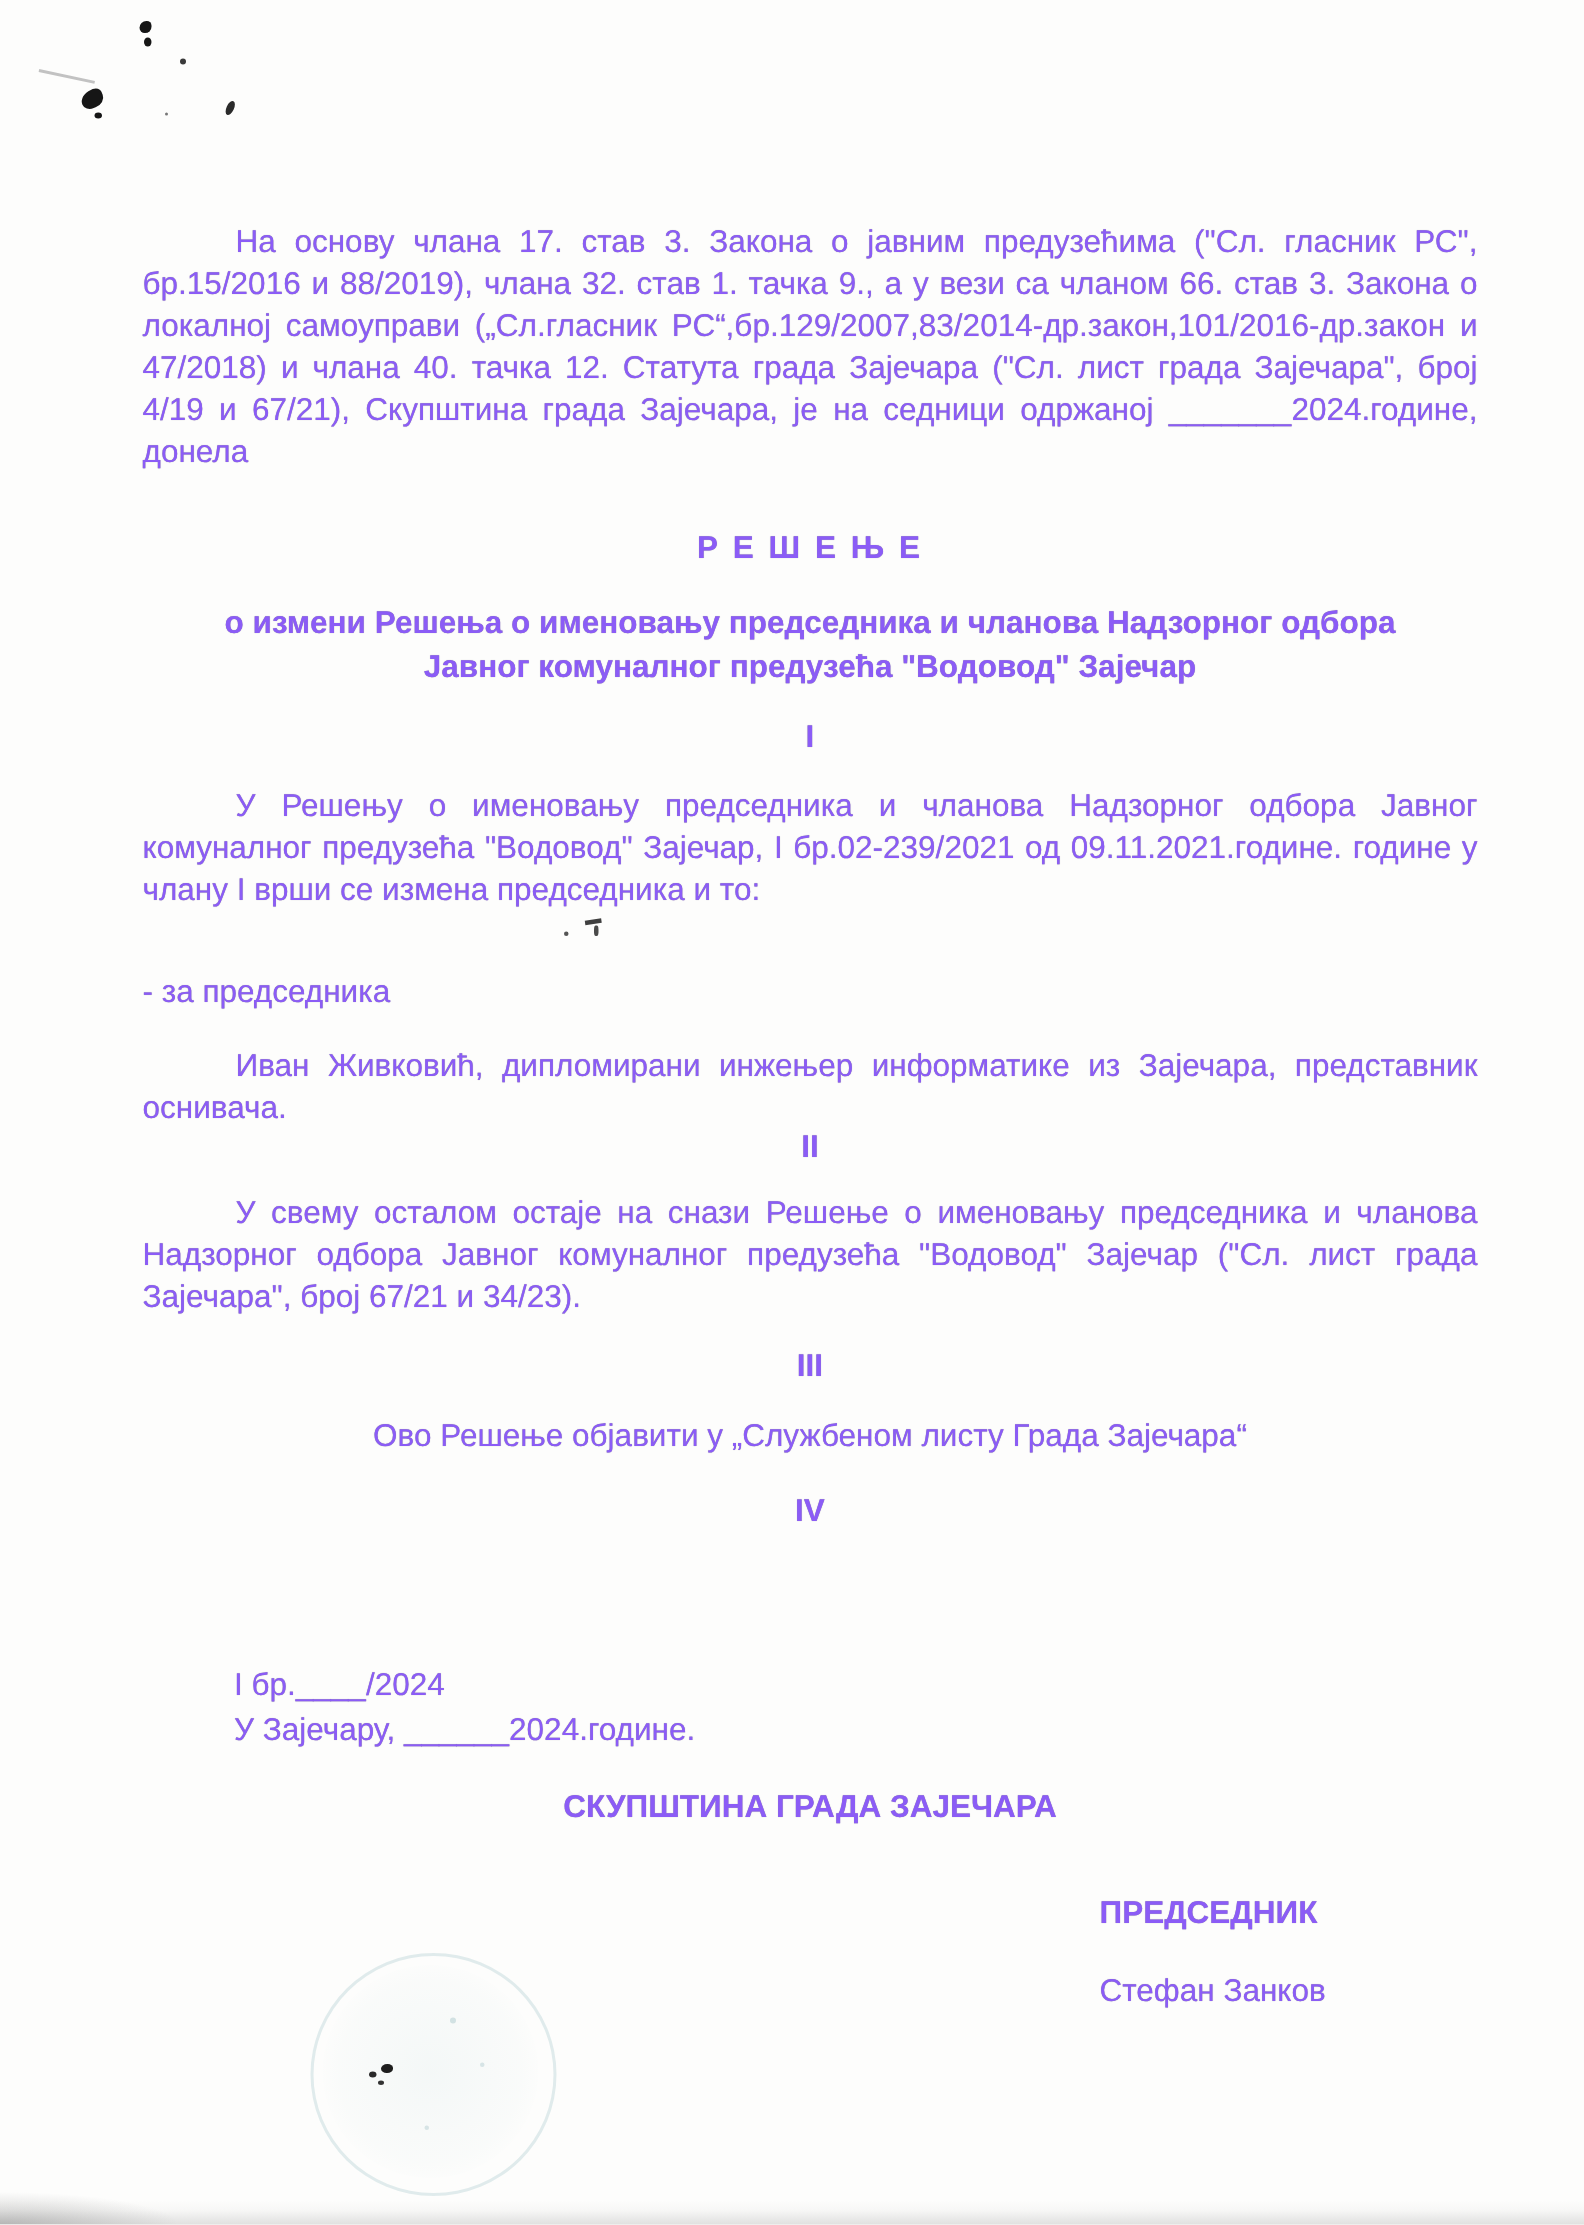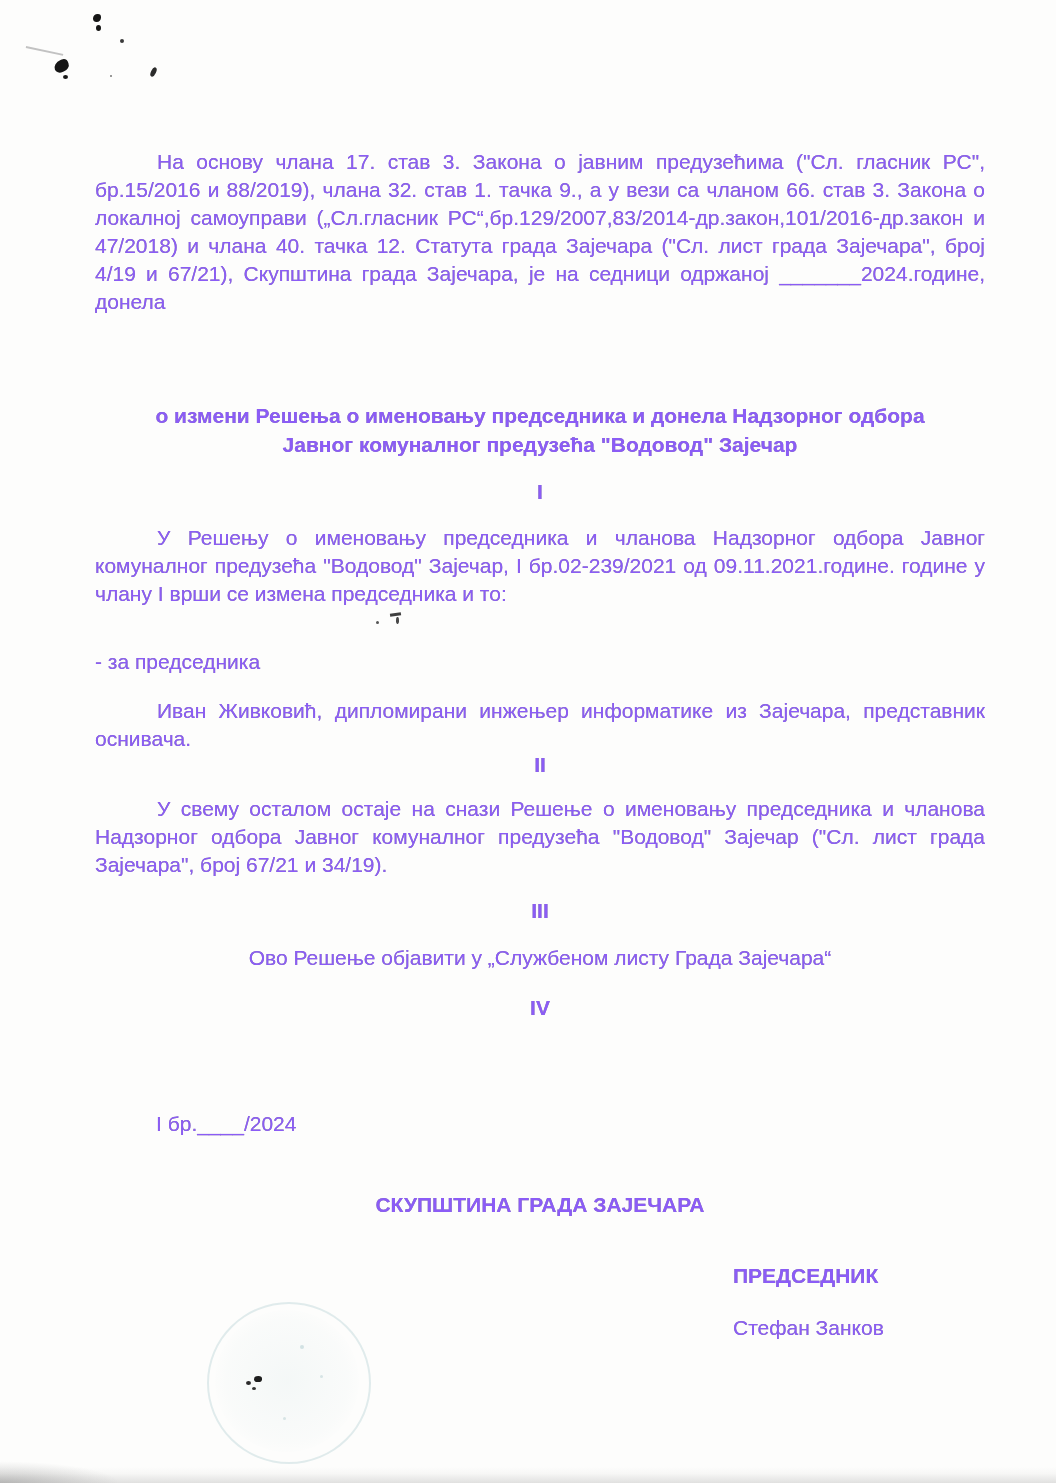--- a/index.html
+++ b/index.html
@@ -53,43 +53,45 @@
   <div class="artifact speck" style="left:96px; top:25px; width:5px; height:6px;"></div>
   <div class="artifact scratch" style="left:26px; top:46px; width:38px; transform:rotate(12deg);"></div>
   <div class="artifact speck" style="left:54px; top:60px; width:15px; height:12px; border-radius:65% 35% 55% 45%; transform:rotate(-22deg);"></div>
   <div class="artifact speck" style="left:63px; top:75px; width:5px; height:4px;"></div>
   <div class="artifact speck" style="left:120px; top:39px; width:4px; height:4px; background:#3a3a3a;"></div>
   <div class="artifact speck" style="left:151px; top:67px; width:5px; height:10px; border-radius:50%; transform:rotate(25deg); background:#2b2b2b;"></div>
   <div class="artifact speck" style="left:110px; top:75px; width:2px; height:2px; background:#777;"></div>
 
   <div class="block para" style="top:148px;">На основу члана 17. став 3. Закона о јавним предузећима ("Сл. гласник РС", бр.15/2016 и 88/2019), члана 32. став 1. тачка 9., а у вези са чланом 66. став 3. Закона о локалној самоуправи („Сл.гласник РС“,бр.129/2007,83/2014-др.закон,101/2016-др.закон и 47/2018) и члана 40. тачка 12. Статута града Зајечара ("Сл. лист града Зајечара", број 4/19 и 67/21), Скупштина града Зајечара, је на седници одржаној _______2024.године, донела</div>
 
+  <div class="block center bold title" style="top:352px;">Р Е Ш Е Њ Е</div>
 
-  <div class="block center bold" style="top:402px;">о измени Решења о именовању председника и донела Надзорног одбора</div>
+  <div class="block center bold" style="top:402px;">о измени Решења о именовању председника и чланова Надзорног одбора</div>
   <div class="block center bold" style="top:431px;">Јавног  комуналног предузећа "Водовод" Зајечар</div>
 
   <div class="block center bold" style="top:478px;">I</div>
   <div class="block para" style="top:524px;">У Решењу о именовању  председника и чланова Надзорног одбора Јавног комуналног предузећа "Водовод" Зајечар, I бр.02-239/2021 од 09.11.2021.године.  године у члану  I  врши се измена председника и то:</div>
 
   <div class="artifact speck" style="left:376px; top:621px; width:3px; height:3px; background:#555;"></div>
   <div class="artifact" style="left:390px; top:613px; width:11px; height:3px; background:#3f3f3f; transform:rotate(-8deg);"></div>
   <div class="artifact speck" style="left:396px; top:617px; width:3px; height:7px; background:#4a4a4a; border-radius:40%;"></div>
 
   <div class="block para" style="top:697px;">Иван Живковић, дипломирани инжењер информатике из Зајечара, представник оснивача.</div>
   <div class="block noindent" style="top:648px;">- за председника</div>
 
   <div class="block center bold" style="top:751px;">II</div>
-  <div class="block para" style="top:795px;">У свему осталом остаје на снази Решење о именовању  председника и чланова Надзорног одбора Јавног  комуналног предузећа "Водовод" Зајечар ("Сл. лист града Зајечара", број 67/21 и 34/19).</div>
+  <div class="block para" style="top:795px;">У свему осталом остаје на снази Решење о именовању  председника и чланова Надзорног одбора Јавног  комуналног предузећа "Водовод" Зајечар ("Сл. лист града Зајечара", број 67/21 и 34/23).</div>
 
   <div class="block center" style="top:944px;">Ово Решење објавити у „Службеном листу Града Зајечара“</div>
   <div class="block center bold" style="top:897px;">III</div>
 
   <div class="block center bold" style="top:994px;">IV</div>
 
   <div class="block noindent" style="top:1110px; left:156px; width:700px;">I бр.____/2024</div>
+  <div class="block noindent" style="top:1140px; left:156px; width:700px;">У Зајечару, ______2024.године.</div>
 
   <div class="block center bold" style="top:1191px;">СКУПШТИНА ГРАДА ЗАЈЕЧАРА</div>
 
   <div class="artifact bold" style="left:733px; top:1262px;">ПРЕДСЕДНИК</div>
   <div class="artifact" style="left:733px; top:1314px;">Стефан Занков</div>
 
   <div class="artifact stamp" style="left:207px; top:1302px; width:160px; height:158px;"></div>
   <div class="artifact stamp-haze" style="left:215px; top:1310px; width:144px; height:142px;"></div>
   <div class="artifact speck" style="left:254px; top:1376px; width:8px; height:6px; border-radius:55% 45% 50% 50%; background:#1e1e1e;"></div>
   <div class="artifact speck" style="left:246px; top:1381px; width:5px; height:4px; background:#2a2a2a;"></div>

